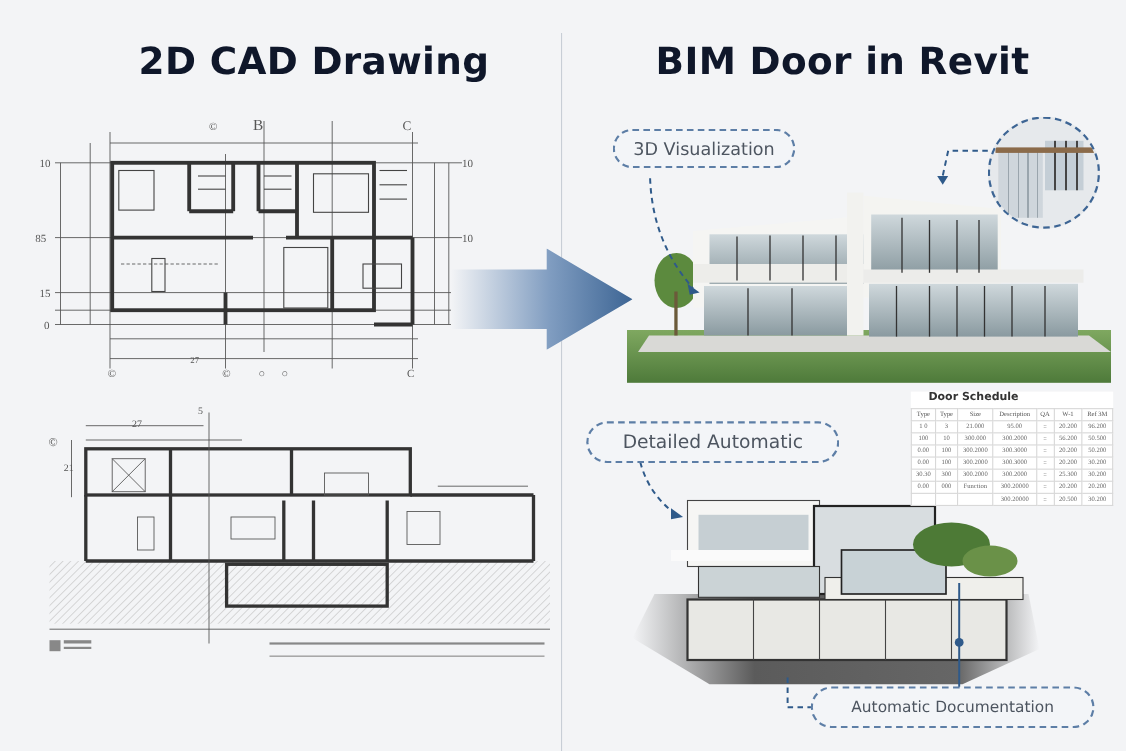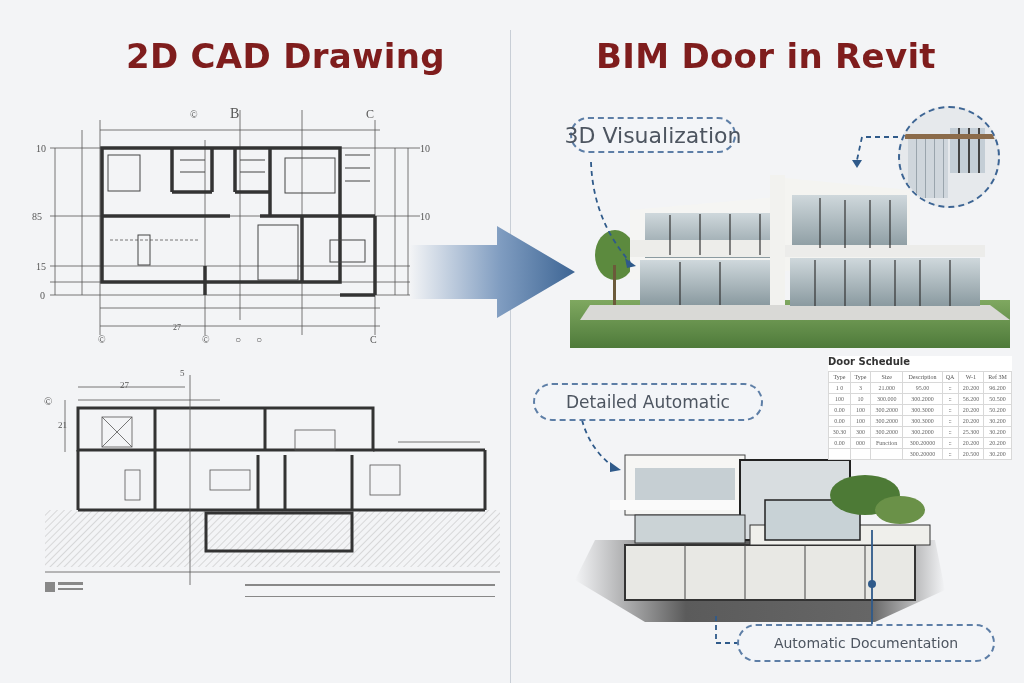--- a/index.html
+++ b/index.html
@@ -1,21 +1,21 @@
 <!DOCTYPE html>
 <html><head>
 <meta charset="utf-8">
 <style>
   html,body{margin:0;padding:0;}
   body{width:1024px;height:683px;background:#f3f4f6;position:relative;overflow:hidden;font-family:"Liberation Sans",sans-serif;}
-  .title{position:absolute;top:36px;font-size:34px;font-weight:bold;color:#7f1d1d;letter-spacing:0.3px;white-space:nowrap;font-family:"DejaVu Sans",sans-serif;}
+  .title{position:absolute;top:36px;font-size:34px;font-weight:bold;color:#0f172a;letter-spacing:0.3px;white-space:nowrap;font-family:"DejaVu Sans",sans-serif;}
   .divider{position:absolute;left:510px;top:30px;width:1px;height:653px;background:#c8ced6;}
   .callout{position:absolute;border:2px dashed #5d7ea6;border-radius:22px;background:rgba(243,245,248,0.9);color:#4d5560;font-family:"DejaVu Sans",sans-serif;white-space:nowrap;display:flex;align-items:center;justify-content:center;}
   .schedule{position:absolute;left:828px;top:356px;width:184px;background:#fff;font-family:"Liberation Serif",serif;}
-  .schedule-title{font-size:10px;font-weight:bold;color:#333;margin:0 0 4px 0;font-family:"DejaVu Sans",sans-serif;}
+  .schedule-title{font-size:10px;font-weight:bold;color:#333;margin:0 0 4px 16px;font-family:"DejaVu Sans",sans-serif;}
   .schedule table{border-collapse:collapse;width:100%;font-size:6px;color:#666;}
   .schedule td,.schedule th{border:1px solid #d8d8d8;padding:2px 2px;text-align:center;font-weight:normal;}
   .schedule th{color:#555;}
   .svgwrap{position:absolute;}
 </style>
 </head>
 <body>
 
 <div class="title" style="left:126px;">2D CAD Drawing</div>
 <div class="title" style="left:596px;">BIM Door in Revit</div>
@@ -320,15 +320,15 @@
     <path d="M582,420 Q590,450 615,468"></path>
     <path d="M716,616 L716,643 L740,643"></path>
   </g>
   <polygon points="625,258 636,266 627,268" fill="#2f5a8a"></polygon>
   <polygon points="852,160 862,160 857,168" fill="#2f5a8a"></polygon>
   <polygon points="610,462 621,470 610,472" fill="#2f5a8a"></polygon>
   <line x1="872" y1="530" x2="872" y2="625" stroke="#2f5a8a" stroke-width="1.8"></line>
   <circle cx="872" cy="584" r="4" fill="#2f5a8a"></circle>
 </svg>
 
-<div class="callout" style="left:570px;top:117px;width:162px;height:32px;font-size:22px;">3D Visualization</div>
+<div class="callout" style="left:557px;top:117px;width:162px;height:32px;font-size:16px;">3D Visualization</div>
 <div class="callout" style="left:533px;top:383px;width:226px;height:34px;font-size:17px;">Detailed Automatic</div>
 <div class="callout" style="left:737px;top:624px;width:254px;height:34px;font-size:14px;">Automatic Documentation</div>
 
 </body></html>

